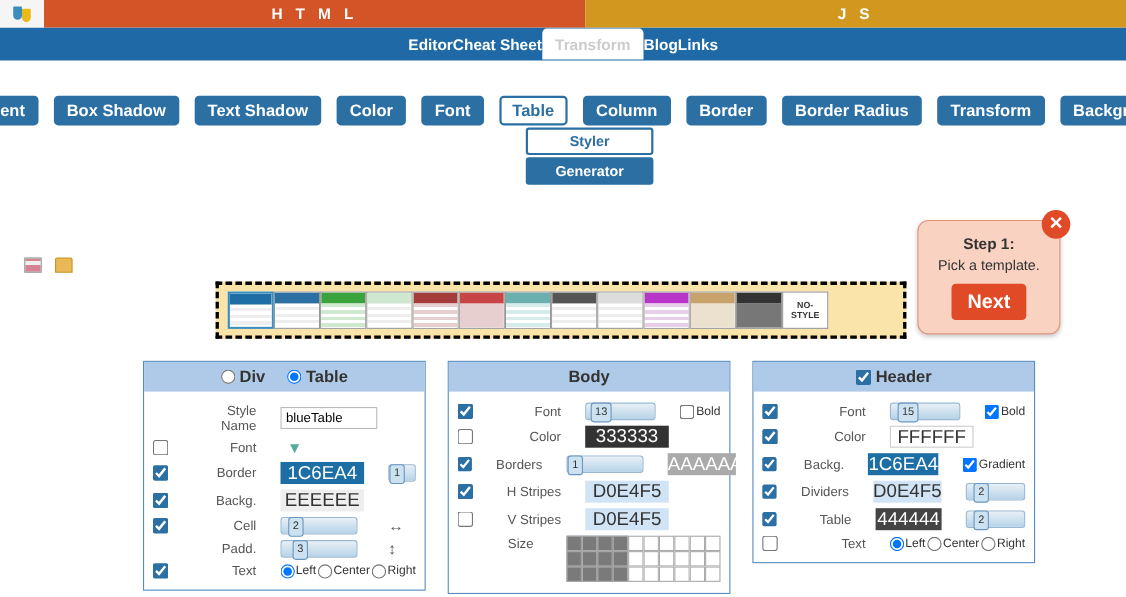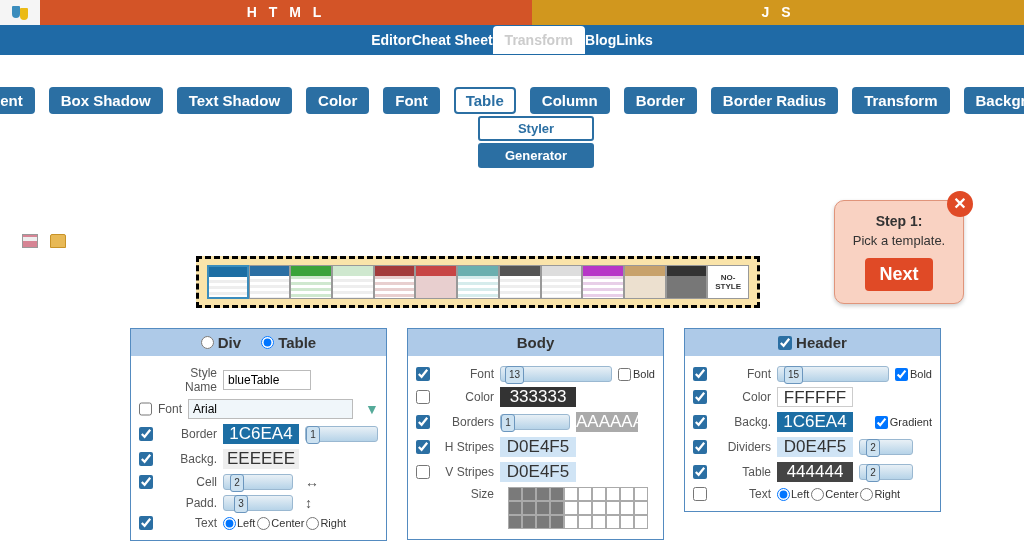--- a/index.html
+++ b/index.html
@@ -31,42 +31,42 @@
 .sub-item { background: #2B6FA3; color: #fff; font-weight: bold; padding: 5px 0; width: 116px; text-align: center; font-size: 13px; border-radius: 3px; cursor: pointer; }
 .sub-item.selected { background: #fff; color: #2B6FA3; border: 2px solid #2B6FA3; padding: 3px 0; }
 
 
 .icons-row { margin: 120px 0 8px 22px; display: flex; gap: 12px; }
 .icon-sm { width: 16px; height: 14px; cursor: pointer; }
 .disk-icon { background: linear-gradient(#D68494 0%, #D68494 20%, #eee 20%, #eee 50%, #D68494 50%); border: 1px solid #999; }
 .folder-icon { background: #E8B956; border-radius: 2px 2px 0 0; border: 1px solid #C89328; }
 
 
-.template-strip { margin: 0 22px 0 196px; border: 3px dashed #000; background: #FAE4AA; padding: 6px 8px; display: flex; gap: 0; position: relative; width: 564px; }
+.template-strip { margin: 0 22px 0 196px; border: 3px dashed #000; background: #FAE4AA; padding: 6px 8px; display: flex; gap: 0; position: relative; width: 628px; }
 .tmpl-thumb { width: 42px; height: 34px; border: 1px solid #999; background: #fff; cursor: pointer; font-size: 6px; display: flex; flex-direction: column; align-items: center; justify-content: center; overflow: hidden; }
 .tmpl-thumb.sel { border: 2px solid #3B8DBD; }
 .thumb-header { height: 10px; width: 100%; }
 .thumb-rows { flex: 1; width: 100%; background: repeating-linear-gradient(#fff, #fff 3px, #eee 3px, #eee 6px); }
 .no-style { font-size: 8px; font-weight: bold; text-align: center; }
 
 
 .popup { position: absolute; right: -140px; top: -56px; background: #F9D2C2; border: 1px solid #E0947A; border-radius: 10px; padding: 12px 16px; text-align: center; width: 130px; box-shadow: 0 2px 4px rgba(0,0,0,0.2); }
 .popup .step { font-weight: bold; font-size: 14px; margin-bottom: 4px; }
 .popup .msg { font-size: 13px; margin-bottom: 10px; }
 .popup .next { background: #E04A26; color: #fff; font-weight: bold; padding: 6px 14px; border-radius: 4px; display: inline-block; font-size: 18px; cursor: pointer; }
 .popup .close-x { position: absolute; top: -10px; right: -10px; width: 26px; height: 26px; background: #E04A26; border-radius: 50%; color: #fff; font-weight: bold; font-size: 16px; line-height: 26px; text-align: center; cursor: pointer; }
 
 
 .panels { display: flex; gap: 20px; margin: 20px 22px 0 130px; align-items: flex-start; }
 .panel { border: 1.5px solid #548BC0; background: #fff; width: 257px; }
 .panel-header { background: #AECAE8; display: flex; justify-content: center; align-items: center; gap: 20px; padding: 5px; font-weight: bold; font-size: 15px; }
 .panel-header.simple { justify-content: center; }
 .radio-label { display: flex; align-items: center; gap: 4px; }
 .panel-body { padding: 5px 8px; }
-.prop-row { display: flex; align-items: center; margin: 5px 0; gap: 6px; font-size: 12px; }
+.prop-row { display: flex; align-items: center; margin: 5px 0; gap: 22px; font-size: 12px; }
 .prop-check { width: 14px; height: 14px; accent-color: #2B6FA3; }
 .prop-label { width: 58px; text-align: right; color: #555; }
 .prop-input { border: 1px solid #bbb; padding: 2px 4px; height: 20px; font-size: 12px; }
 .prop-input.w90 { width: 88px; }
 .prop-input.w-full { flex: 1; }
 .color-swatch { width: 76px; height: 20px; line-height: 20px; text-align: center; font-size: 17px; color: #fff; cursor: pointer; }
 .color-swatch.light { color: #333; }
 .slider-track { flex: 1; height: 16px; background: linear-gradient(#E8F0F6, #B6D3E8); border: 1px solid #9AB8D1; border-radius: 3px; position: relative; }
 .slider-thumb { position: absolute; top: -1px; height: 18px; min-width: 14px; padding: 0 3px; background: #CDE2F1; border: 1px solid #6B96BE; border-radius: 3px; font-size: 10px; line-height: 16px; text-align: center; }
 .mini-check { display: flex; align-items: center; gap: 2px; font-size: 11px; margin-left: auto; }
@@ -197,21 +197,20 @@
     </div>
     <div class="panel-body">
       <div class="prop-row">
         <span style="width:14px;"></span>
         <span class="prop-label">Style Name</span>
         <input class="prop-input w90" value="blueTable" style="">
       </div>
       <div class="prop-row">
         <input type="checkbox" class="prop-check" style="">
         <span class="prop-label">Font</span>
-        <input class="prop-input w-full" style="background: rgb(240, 246, 250);" value="Arial">
         <span class="adorn" style="color:#5a9;">▼</span>
       </div>
       <div class="prop-row">
         <input type="checkbox" class="prop-check" checked="" style="">
         <span class="prop-label">Border</span>
         <span class="color-swatch" style="background:#1C6EA4;">1C6EA4</span>
         <div class="slider-track">
             <span class="slider-thumb" style="left:0;">1</span>
           </div>
       </div>

